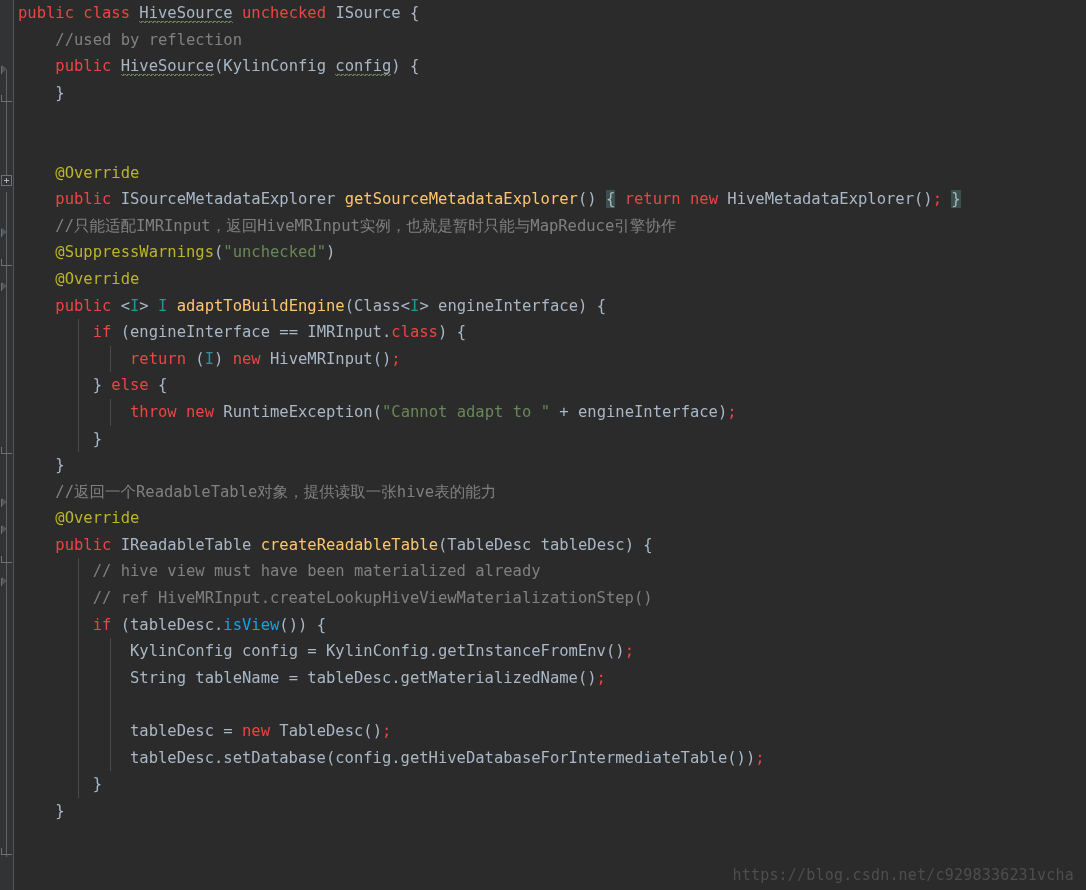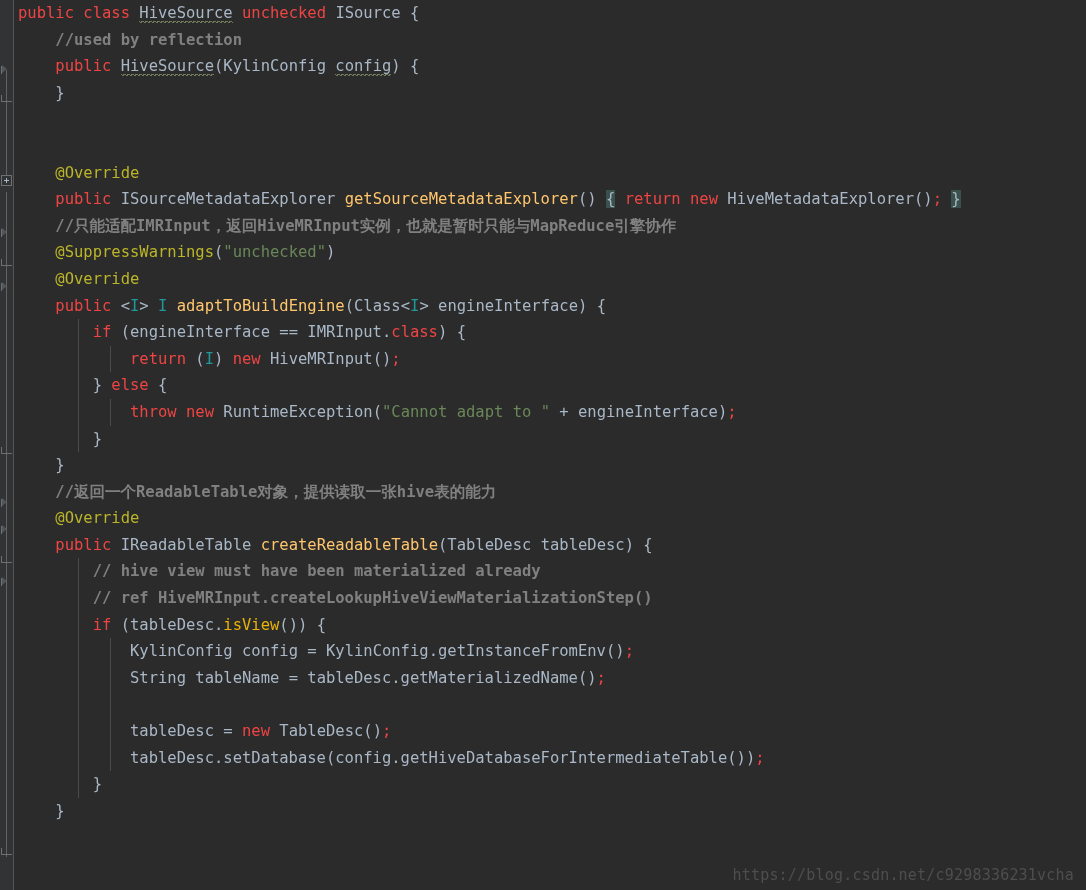--- a/index.html
+++ b/index.html
@@ -60,21 +60,21 @@
     line-height:26.6px;
     font-size:15.5px;
     white-space:pre;
     color:#a9b7c6;
     letter-spacing:0px;
   }
   .ind{position:absolute;top:0;width:1px;height:26.6px;background:#4b4b4b;}
   .txt{position:relative;padding-left:4px;}
   
   .kw{color:#ef4444;}
-  .cmt{color:#808080;font-weight:bold;}
+  .cmt{color:#808080;}
   .ann{color:#bbb529;}
   .str{color:#6a8759;}
   .mth{color:#ffc66d;}
   .typ{color:#a9b7c6;}
   .stat{}
   .brace-hl{background:#3b514d;}
   .warn-squig{
     background-image:repeating-linear-gradient(135deg,#6e7a5a 0 1px,transparent 1px 2px);
     background-position:0 100%;
     background-size:4px 2px;
@@ -168,21 +168,21 @@
     <div class="line"><span class="txt"><span class="cmt">    //返回一个ReadableTable对象，提供读取一张hive表的能力</span></span></div>
 
     <div class="line"><span class="txt">    <span class="ann">@Override</span></span></div>
 
     <div class="line"><span class="txt">    <span class="kw">public</span> <span class="typ">IReadableTable</span> <span class="mth">createReadableTable</span>(<span class="typ">TableDesc</span> tableDesc) {</span></div>
 
     <div class="line"><span class="ind" style="left:64px;"></span><span class="txt"><span class="cmt">        // hive view must have been materialized already</span></span></div>
 
     <div class="line"><span class="ind" style="left:64px;"></span><span class="txt"><span class="cmt">        // ref HiveMRInput.createLookupHiveViewMaterializationStep()</span></span></div>
 
-    <div class="line"><span class="ind" style="left:64px;"></span><span class="txt">        <span class="kw">if</span> (tableDesc.<span class="mth" style="color:#eab308">isView</span>()) {</span></div>
+    <div class="line"><span class="ind" style="left:64px;"></span><span class="txt">        <span class="kw">if</span> (tableDesc.<span class="mth" style="color:#0ea5e9">isView</span>()) {</span></div>
 
     <div class="line"><span class="ind" style="left:64px;"></span><span class="ind" style="left:96px;"></span><span class="txt">            <span class="typ">KylinConfig</span> config = <span class="typ">KylinConfig</span>.<span class="stat">getInstanceFromEnv</span>()<span class="kw">;</span></span></div>
 
     <div class="line"><span class="ind" style="left:64px;"></span><span class="ind" style="left:96px;"></span><span class="txt">            <span class="typ">String</span> tableName = tableDesc.getMaterializedName()<span class="kw">;</span></span></div>
 
     <div class="line"><span class="ind" style="left:64px;"></span><span class="ind" style="left:96px;"></span><span class="txt"> </span></div>
 
     <div class="line"><span class="ind" style="left:64px;"></span><span class="ind" style="left:96px;"></span><span class="txt">            tableDesc = <span class="kw">new</span> <span class="typ">TableDesc</span>()<span class="kw">;</span></span></div>
 
     <div class="line"><span class="ind" style="left:64px;"></span><span class="ind" style="left:96px;"></span><span class="txt">            tableDesc.setDatabase(config.getHiveDatabaseForIntermediateTable())<span class="kw">;</span></span></div>

